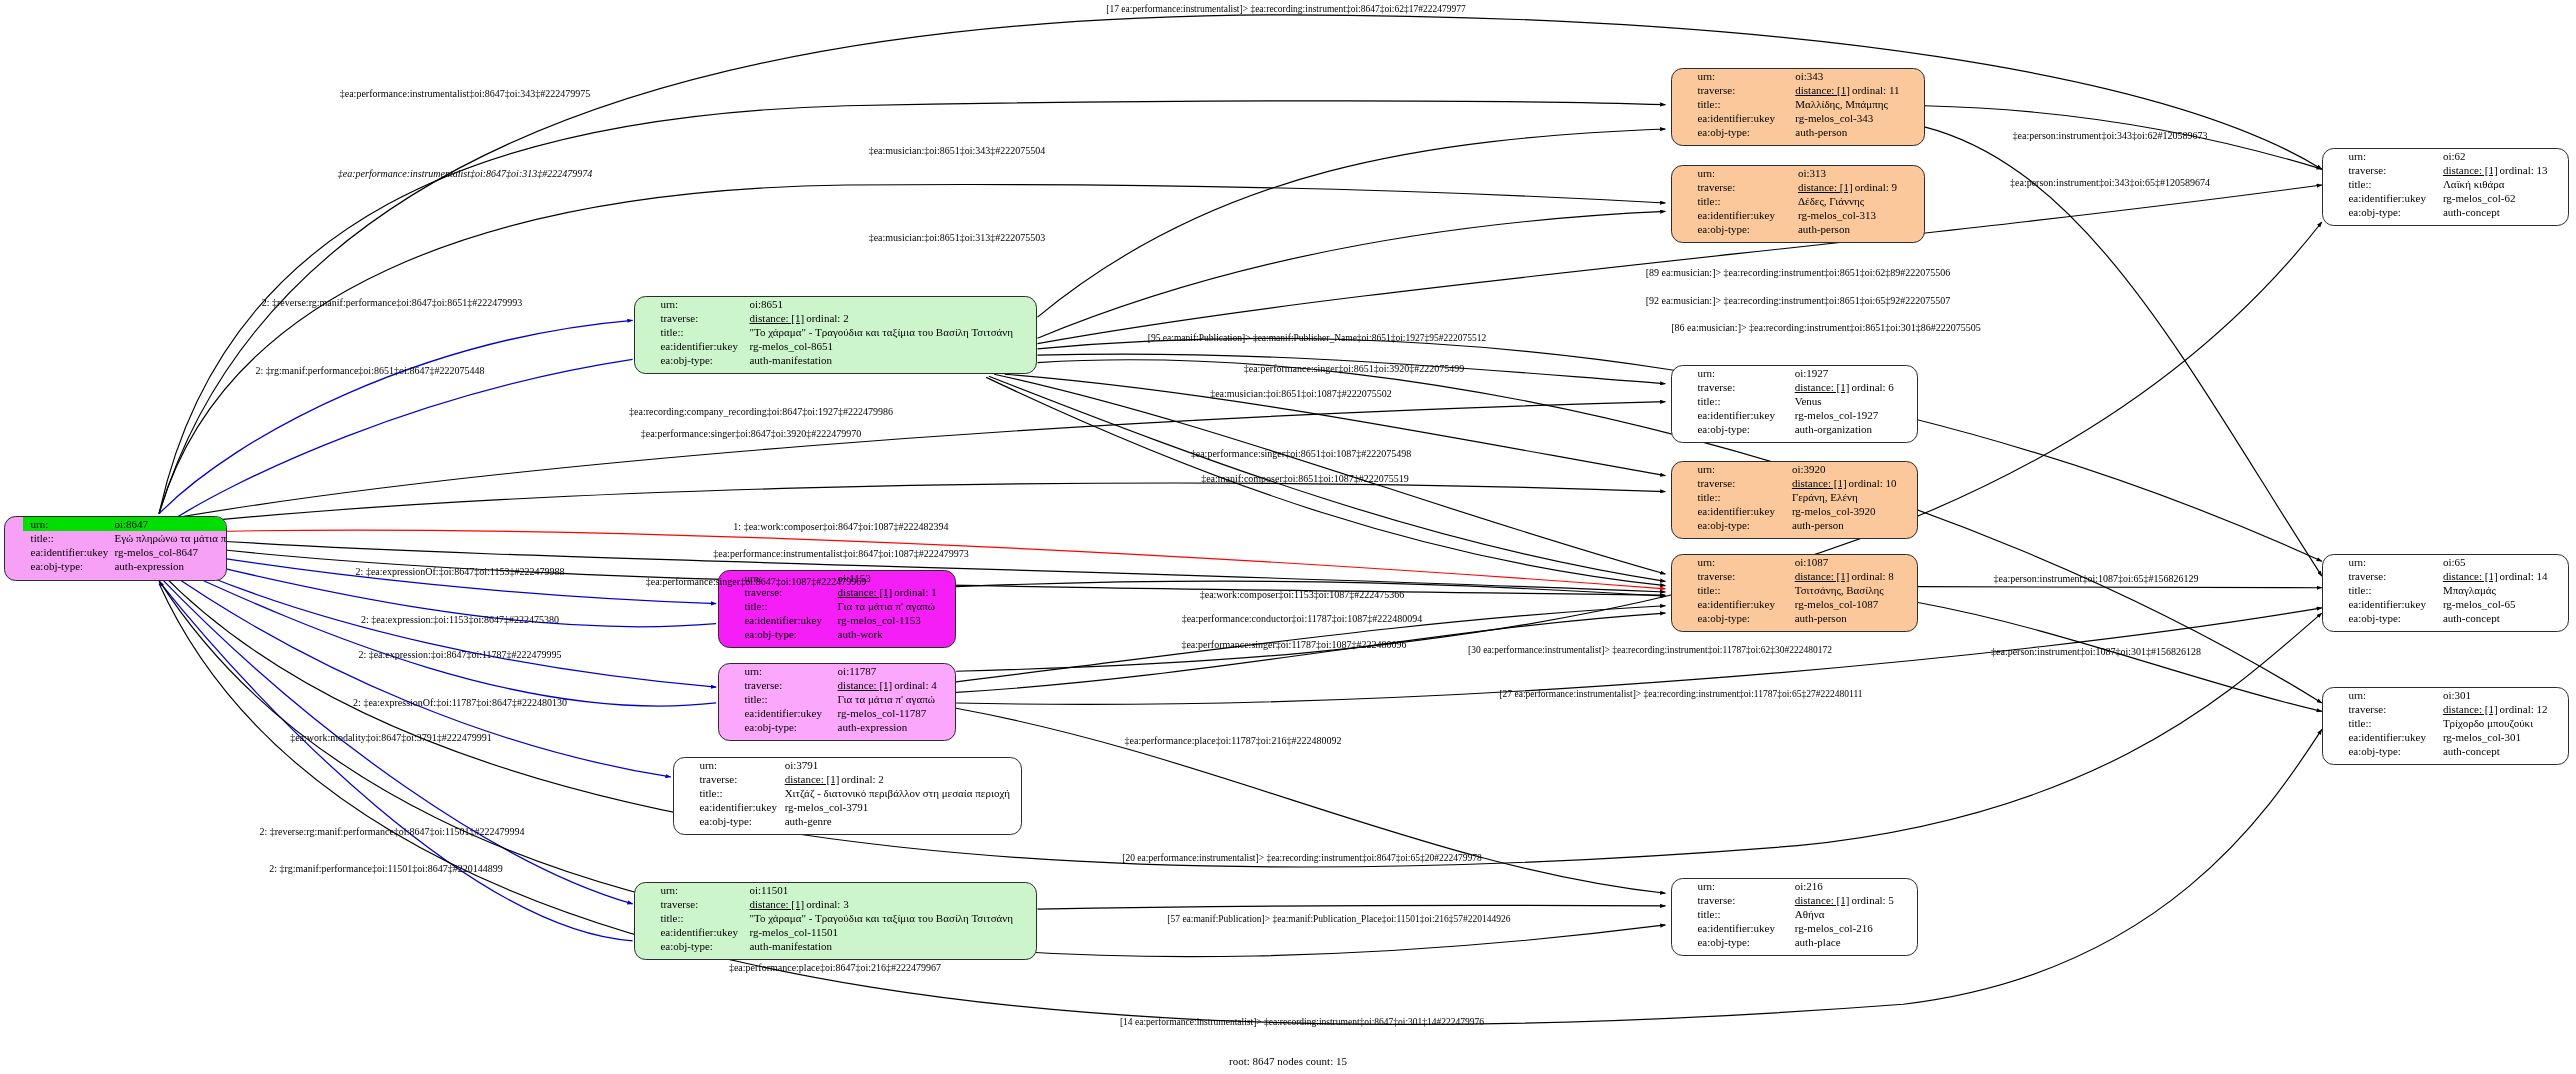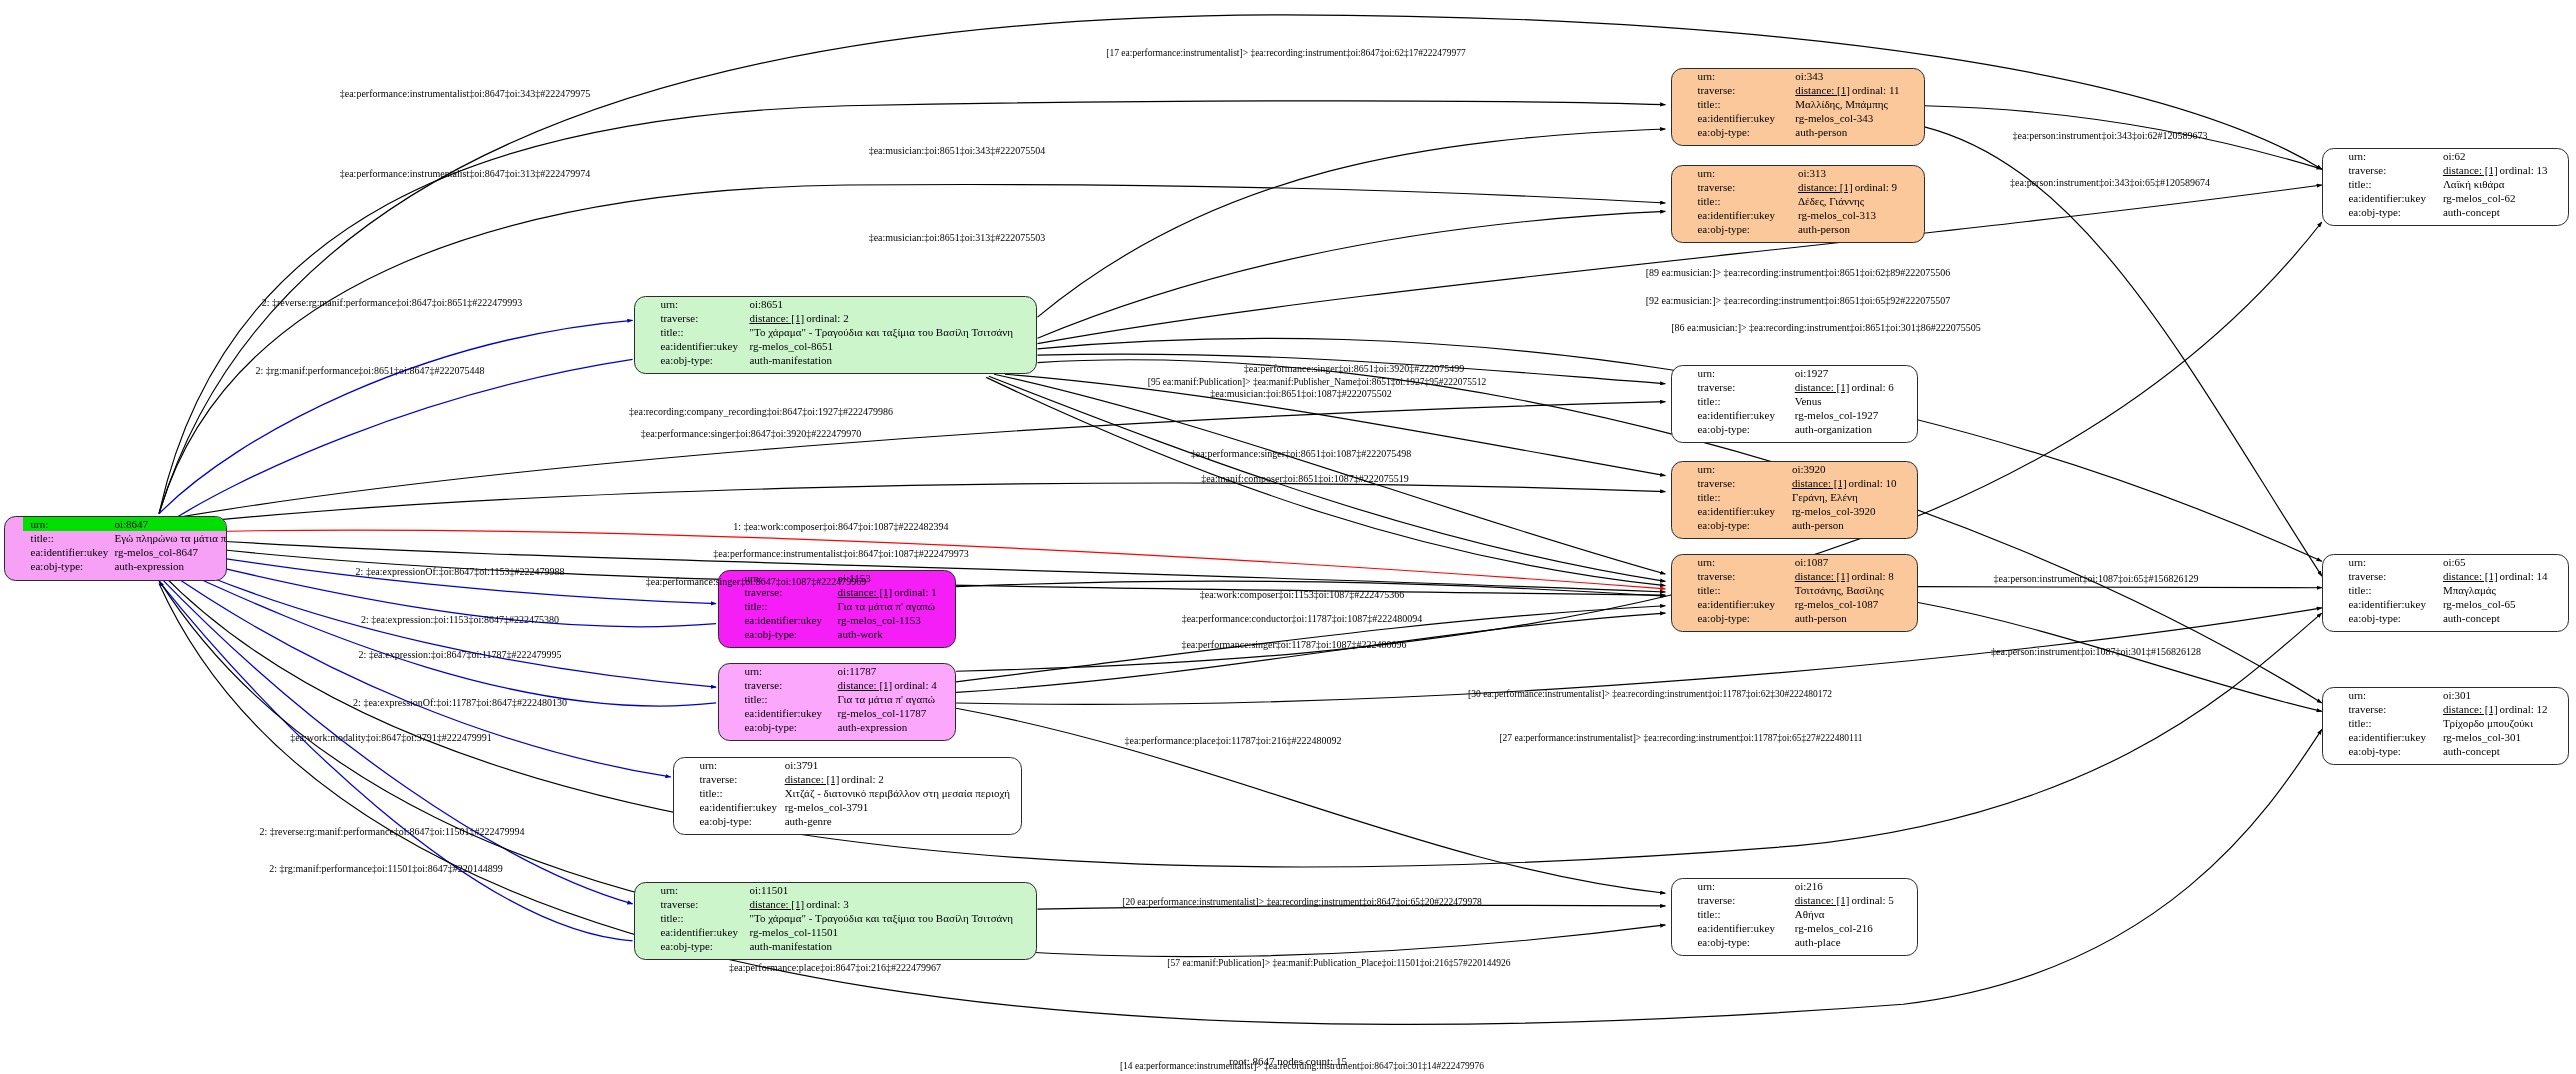--- a/index.html
+++ b/index.html
@@ -11,21 +11,21 @@
   .node .rows{display:table;width:100%;border-collapse:collapse;}
   .node .row{display:table-row;}
   .node .k,.node .v{display:table-cell;white-space:nowrap;padding:0.5px 0;
         font-size:11px;line-height:13.2px;color:#000;}
   .node .k{padding-left:7.4px;padding-right:6.3px;}
   .node .v{padding-right:7.4px;}
   .node .trav .v span.dist{margin-right:2px;text-decoration:underline;}
   .node.hl .row.first .k,.node.hl .row.first .v{background:#00e000;}
   .elabel{position:absolute;font-size:10px;line-height:11px;color:#000;white-space:nowrap;
         transform:translate(-50%,-50%);}
-  .elabel.small{font-size:9.5px;margin-top:44px;}
+  .elabel.small{font-size:9.5px;}
   .footer{position:absolute;font-size:11px;color:#000;transform:translateX(-50%);}
   .n-orange{background:#fac89b;}
   .n-green{background:#ccf5cc;}
   .n-white{background:#ffffff;}
   .n-magenta{background:#f61ef6;}
   .n-pink{background:#fba7fb;}
   .n-root{background:#f6a0f6;}
 </style>
 </head>
 <body>
@@ -443,21 +443,21 @@
             <div class="k">ea:obj-type:</div>
             <div class="v">auth-place</div>
           </div>
         </div>
       </div>
     </div>
   <div id="label-layer">
       <div class="elabel small" style="left: 1286px; top: 8.5px; color: rgb(0, 0, 0);">[17 ea:performance:instrumentalist]&gt; ‡ea:recording:instrument‡oi:8647‡oi:62‡17#222479977</div>
       <div class="elabel" style="left: 465px; top: 93px; color: rgb(0, 0, 0);">‡ea:performance:instrumentalist‡oi:8647‡oi:343‡#222479975</div>
       <div class="elabel" style="left: 957px; top: 150px; color: rgb(0, 0, 0);">‡ea:musician:‡oi:8651‡oi:343‡#222075504</div>
-      <div class="elabel" style="left: 465px; top: 173px; color: rgb(0, 0, 0);">‡ea:performance:instrumentalist‡oi:8647‡oi:313‡#222479974</div>
+      <div class="elabel" style="left: 465px; top: 173px; color: rgb(0, 0, 0); font-style: italic;">‡ea:performance:instrumentalist‡oi:8647‡oi:313‡#222479974</div>
       <div class="elabel" style="left: 2110px; top: 135px; color: rgb(0, 0, 0);">‡ea:person:instrument‡oi:343‡oi:62#120589673</div>
       <div class="elabel" style="left: 2110px; top: 182px; color: rgb(0, 0, 0);">‡ea:person:instrument‡oi:343‡oi:65‡#120589674</div>
       <div class="elabel" style="left: 957px; top: 237px; color: rgb(0, 0, 0);">‡ea:musician:‡oi:8651‡oi:313‡#222075503</div>
       <div class="elabel" style="left: 1798px; top: 272px; color: rgb(0, 0, 0);">[89 ea:musician:]&gt; ‡ea:recording:instrument‡oi:8651‡oi:62‡89#222075506</div>
       <div class="elabel" style="left: 392px; top: 302px; color: rgb(0, 0, 0);">2: ‡reverse:rg:manif:performance‡oi:8647‡oi:8651‡#222479993</div>
       <div class="elabel" style="left: 1798px; top: 300px; color: rgb(0, 0, 0);">[92 ea:musician:]&gt; ‡ea:recording:instrument‡oi:8651‡oi:65‡92#222075507</div>
       <div class="elabel small" style="left: 1317px; top: 338px; color: rgb(0, 0, 0);">[95 ea:manif:Publication]&gt; ‡ea:manif:Publisher_Name‡oi:8651‡oi:1927‡95#222075512</div>
       <div class="elabel" style="left: 1798px; top: 327px; color: rgb(0, 0, 0); margin-left: 28px;">[86 ea:musician:]&gt; ‡ea:recording:instrument‡oi:8651‡oi:301‡86#222075505</div>
       <div class="elabel" style="left: 370px; top: 370px; color: rgb(0, 0, 0);">2: ‡rg:manif:performance‡oi:8651‡oi:8647‡#222075448</div>
       <div class="elabel" style="left: 1354px; top: 368px; color: rgb(0, 0, 0);">‡ea:performance:singer‡oi:8651‡oi:3920‡#222075499</div>

